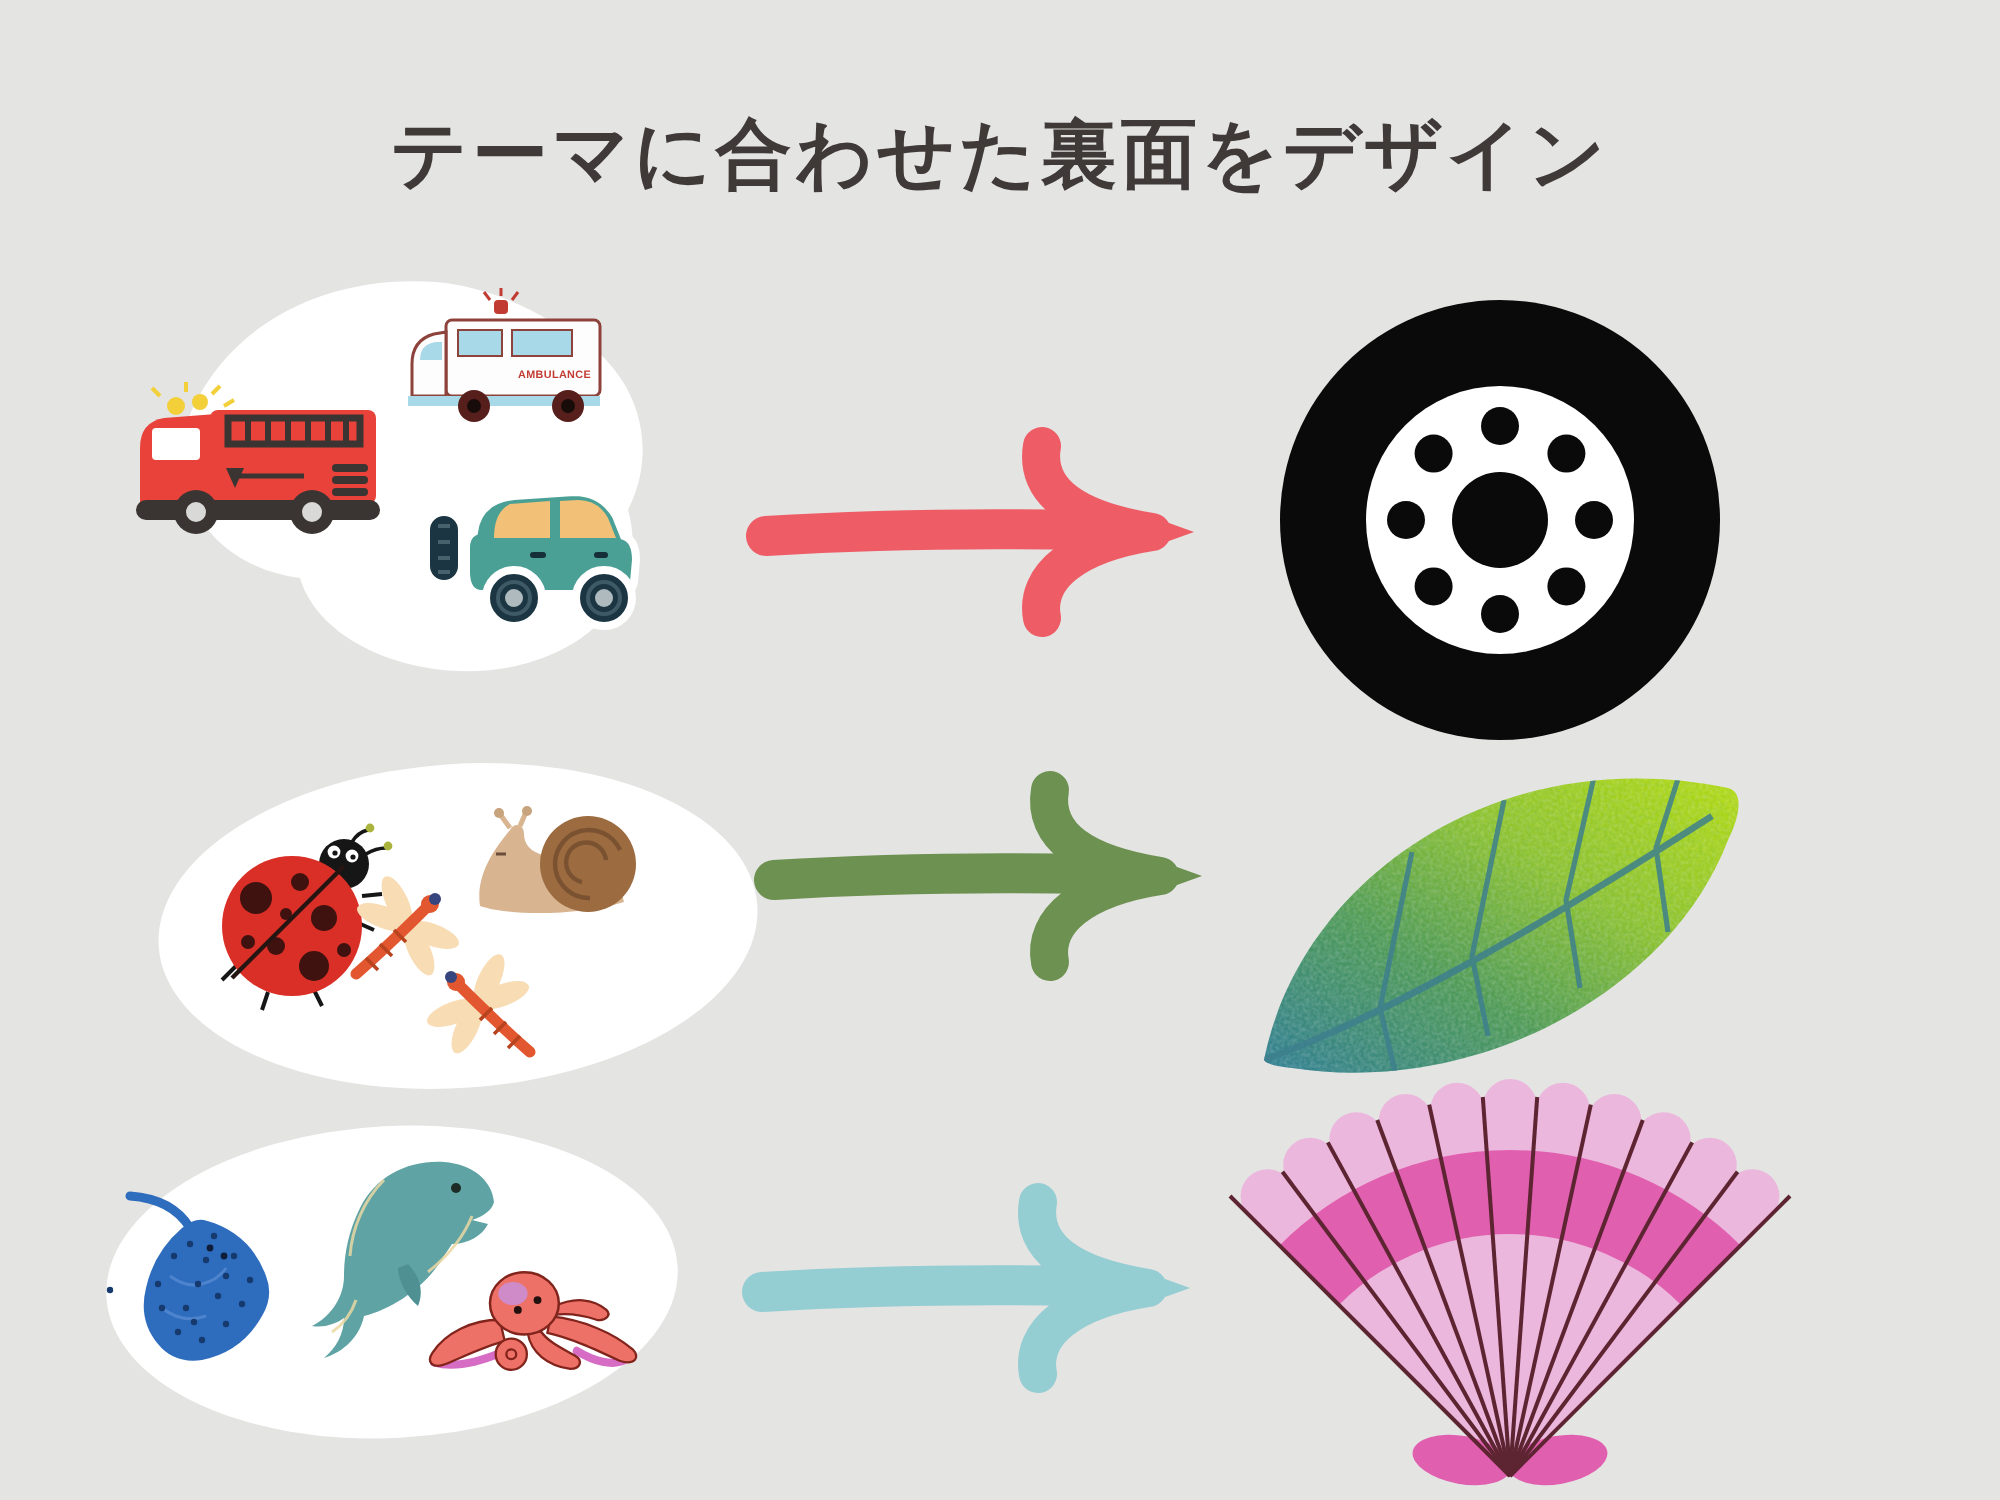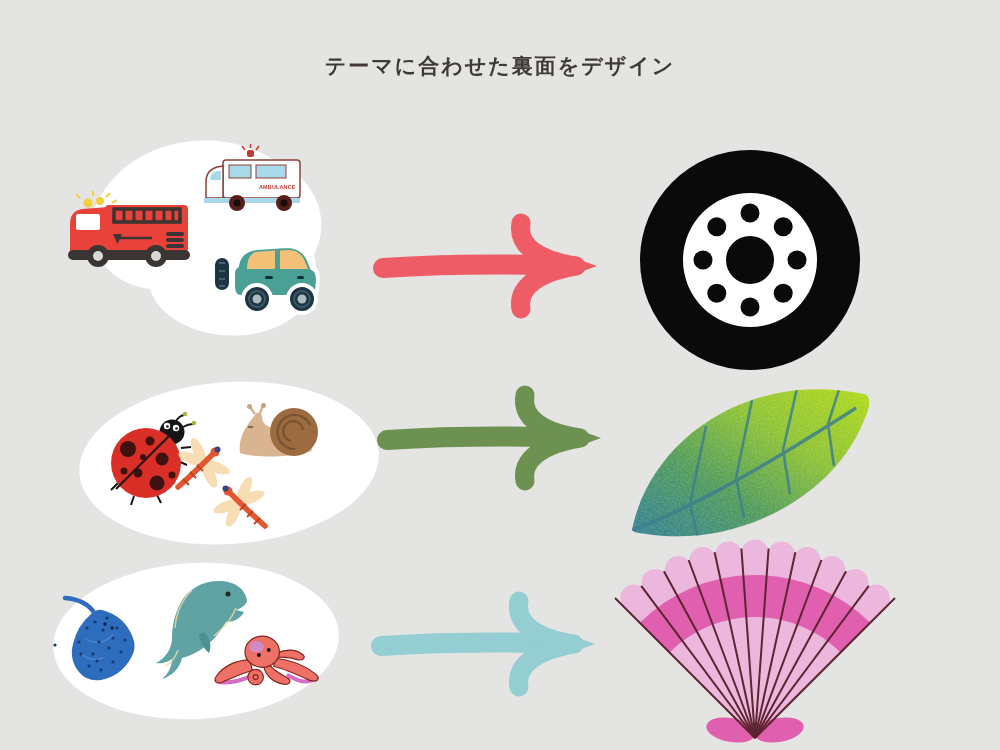--- a/index.html
+++ b/index.html
@@ -1,18 +1,18 @@
 <!DOCTYPE html>
 <html><head>
 <meta charset="utf-8">
 <style>
   html,body{margin:0;padding:0;}
   body{background:#b9b9b9;font-family:"Liberation Sans",sans-serif;}
   .canvas{position:relative;width:1000px;height:750px;background:#e4e4e3;overflow:hidden;margin:0 auto;}
-  .title{position:absolute;left:0;right:0;top:52px;text-align:center;font-size:21px;font-weight:600;
+  .title{position:absolute;left:0;right:0;top:52px;text-align:center;font-size:38px;font-weight:600;
          letter-spacing:2px;color:#3f3937;font-family:"Liberation Sans",sans-serif;}
   .abs{position:absolute;}
   svg{display:block;overflow:visible;}
   text.amb{font-family:"Liberation Sans",sans-serif;font-weight:bold;}
 </style>
 </head>
 <body>
 
 <div class="canvas">
 

